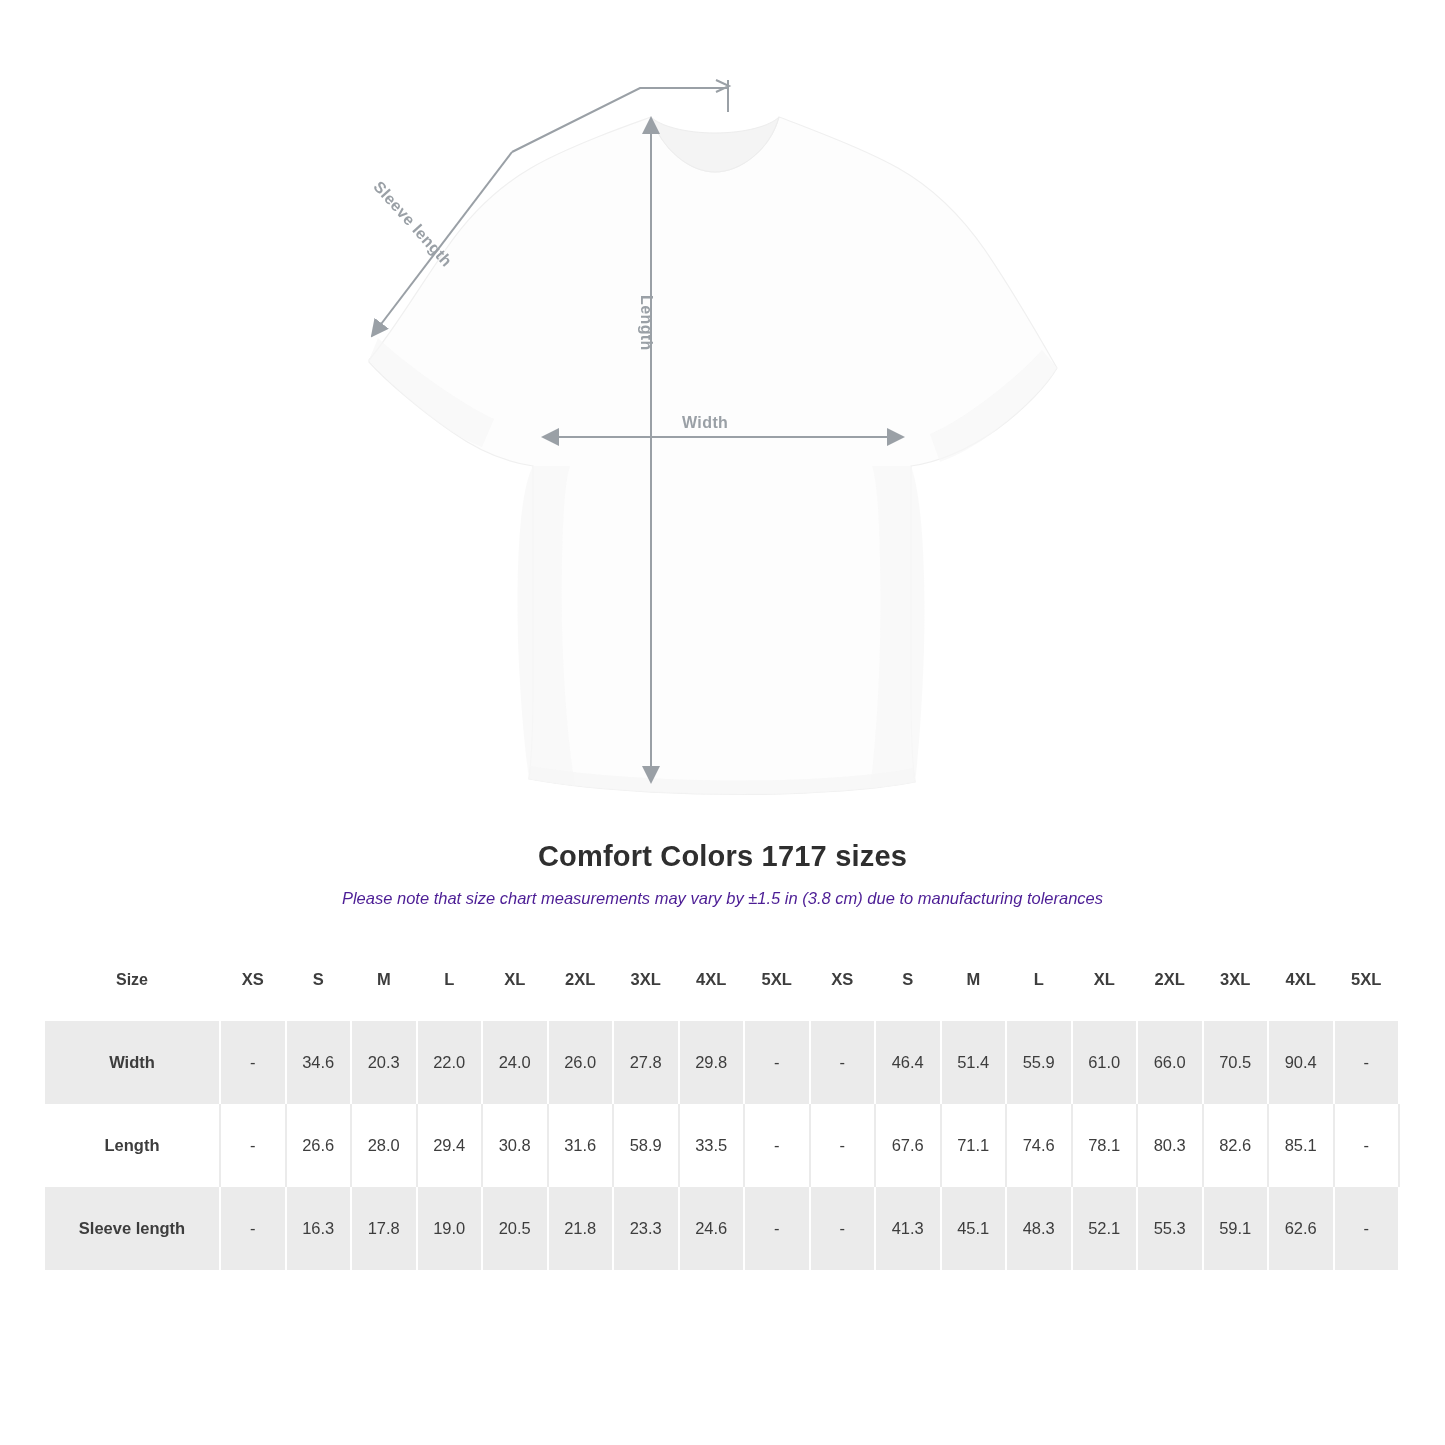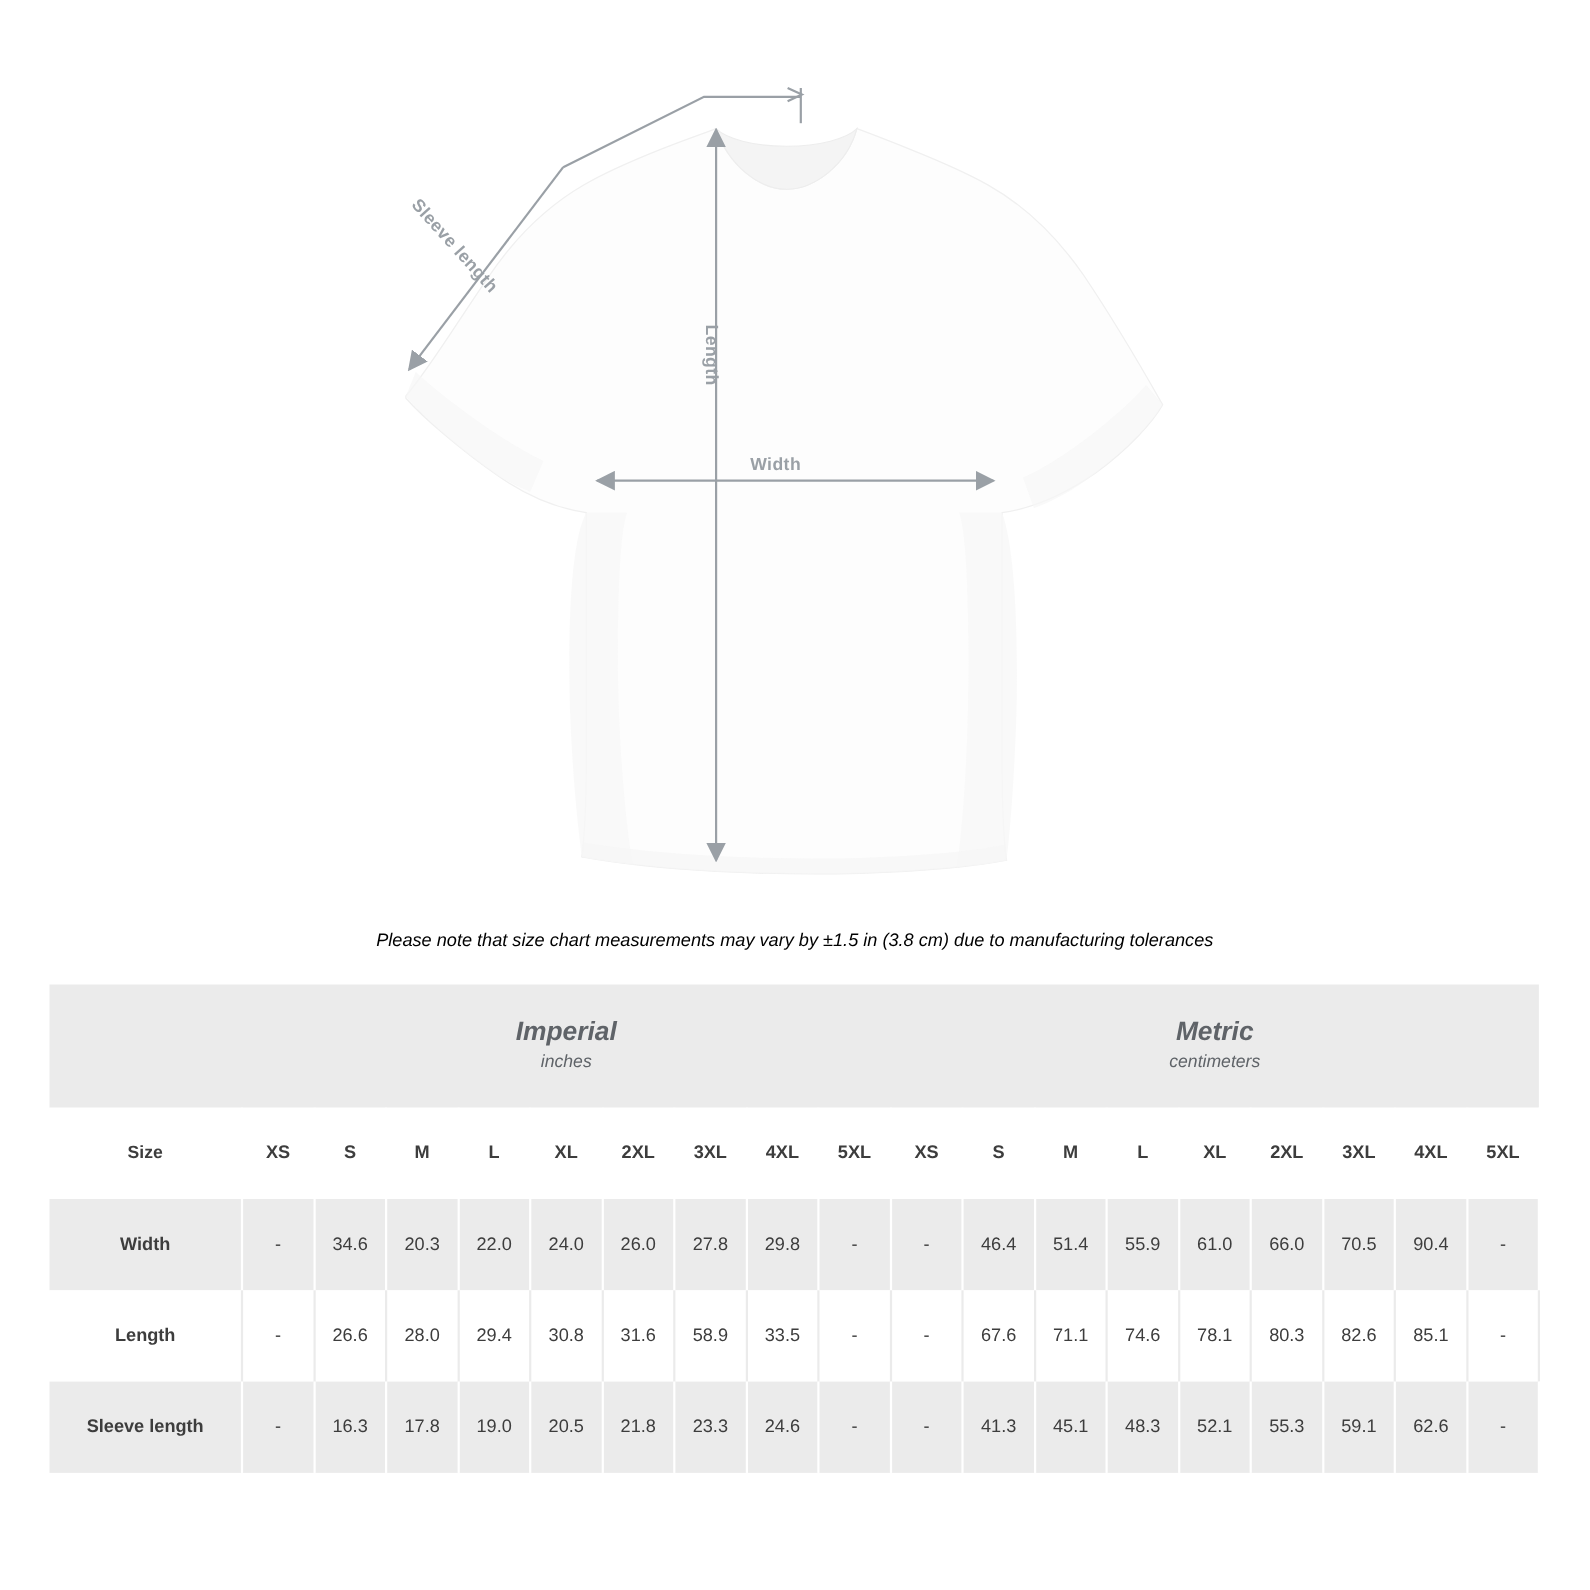--- a/index.html
+++ b/index.html
@@ -63,21 +63,21 @@
   .chart-title {
     font-size: 29px;
     font-weight: bold;
     color: #2f2f2f;
     margin: 0;
     letter-spacing: 0.2px;
   }
   .chart-note {
     font-size: 16.5px;
     font-style: italic;
-    color: #000000;
+    color: #4c1d95;
     margin: 16px 0 0 0;
   }
 
   
   .table-wrap {
     margin: 30px 45px 0 45px;
   }
   table.size-table {
     border-collapse: collapse;
     width: 1355px;
@@ -208,20 +208,21 @@
       <line x1="728" y1="80" x2="728" y2="112" stroke="#9aa0a6" stroke-width="2"></line>
       <path d="M716,92 L729,86 L716,80" fill="none" stroke="#9aa0a6" stroke-width="2"></path>
     </svg>
 
     <div class="dim-label label-width">Width</div>
     <div class="dim-label label-length">Length</div>
     <div class="dim-label label-sleeve">Sleeve length</div>
   </div>
 
   <div class="heading-block">
+    <h1 class="chart-title">Comfort Colors 1717 sizes</h1>
     <p class="chart-note">Please note that size chart measurements may vary by ±1.5 in (3.8 cm) due to manufacturing tolerances</p>
   </div>
 
   <div class="table-wrap">
     <table class="size-table">
       <colgroup>
         <col class="c-label">
         <col class="c-cell">
           <col class="c-cell">
           <col class="c-cell">
@@ -236,31 +237,20 @@
           <col class="c-cell">
           <col class="c-cell">
           <col class="c-cell">
         <col class="c-cell">
           <col class="c-cell">
           <col class="c-cell">
           <col class="c-cell">
       </colgroup>
       <tbody>
 
-        <tr class="unit-row">
-          <td></td>
-          <td colspan="9">
-            <div class="unit-name">Imperial</div>
-            <div class="unit-sub">inches</div>
-          </td>
-          <td colspan="9">
-            <div class="unit-name">Metric</div>
-            <div class="unit-sub">centimeters</div>
-          </td>
-        </tr>
 
         <tr class="head-row">
           <td class="rowlabel">Size</td>
           <td class="cell-sep">XS</td>
           <td class="cell-sep">S</td>
           <td class="cell-sep">M</td>
           <td class="cell-sep">L</td>
           <td class="cell-sep">XL</td>
           <td class="cell-sep">2XL</td>
           <td class="cell-sep">3XL</td>

